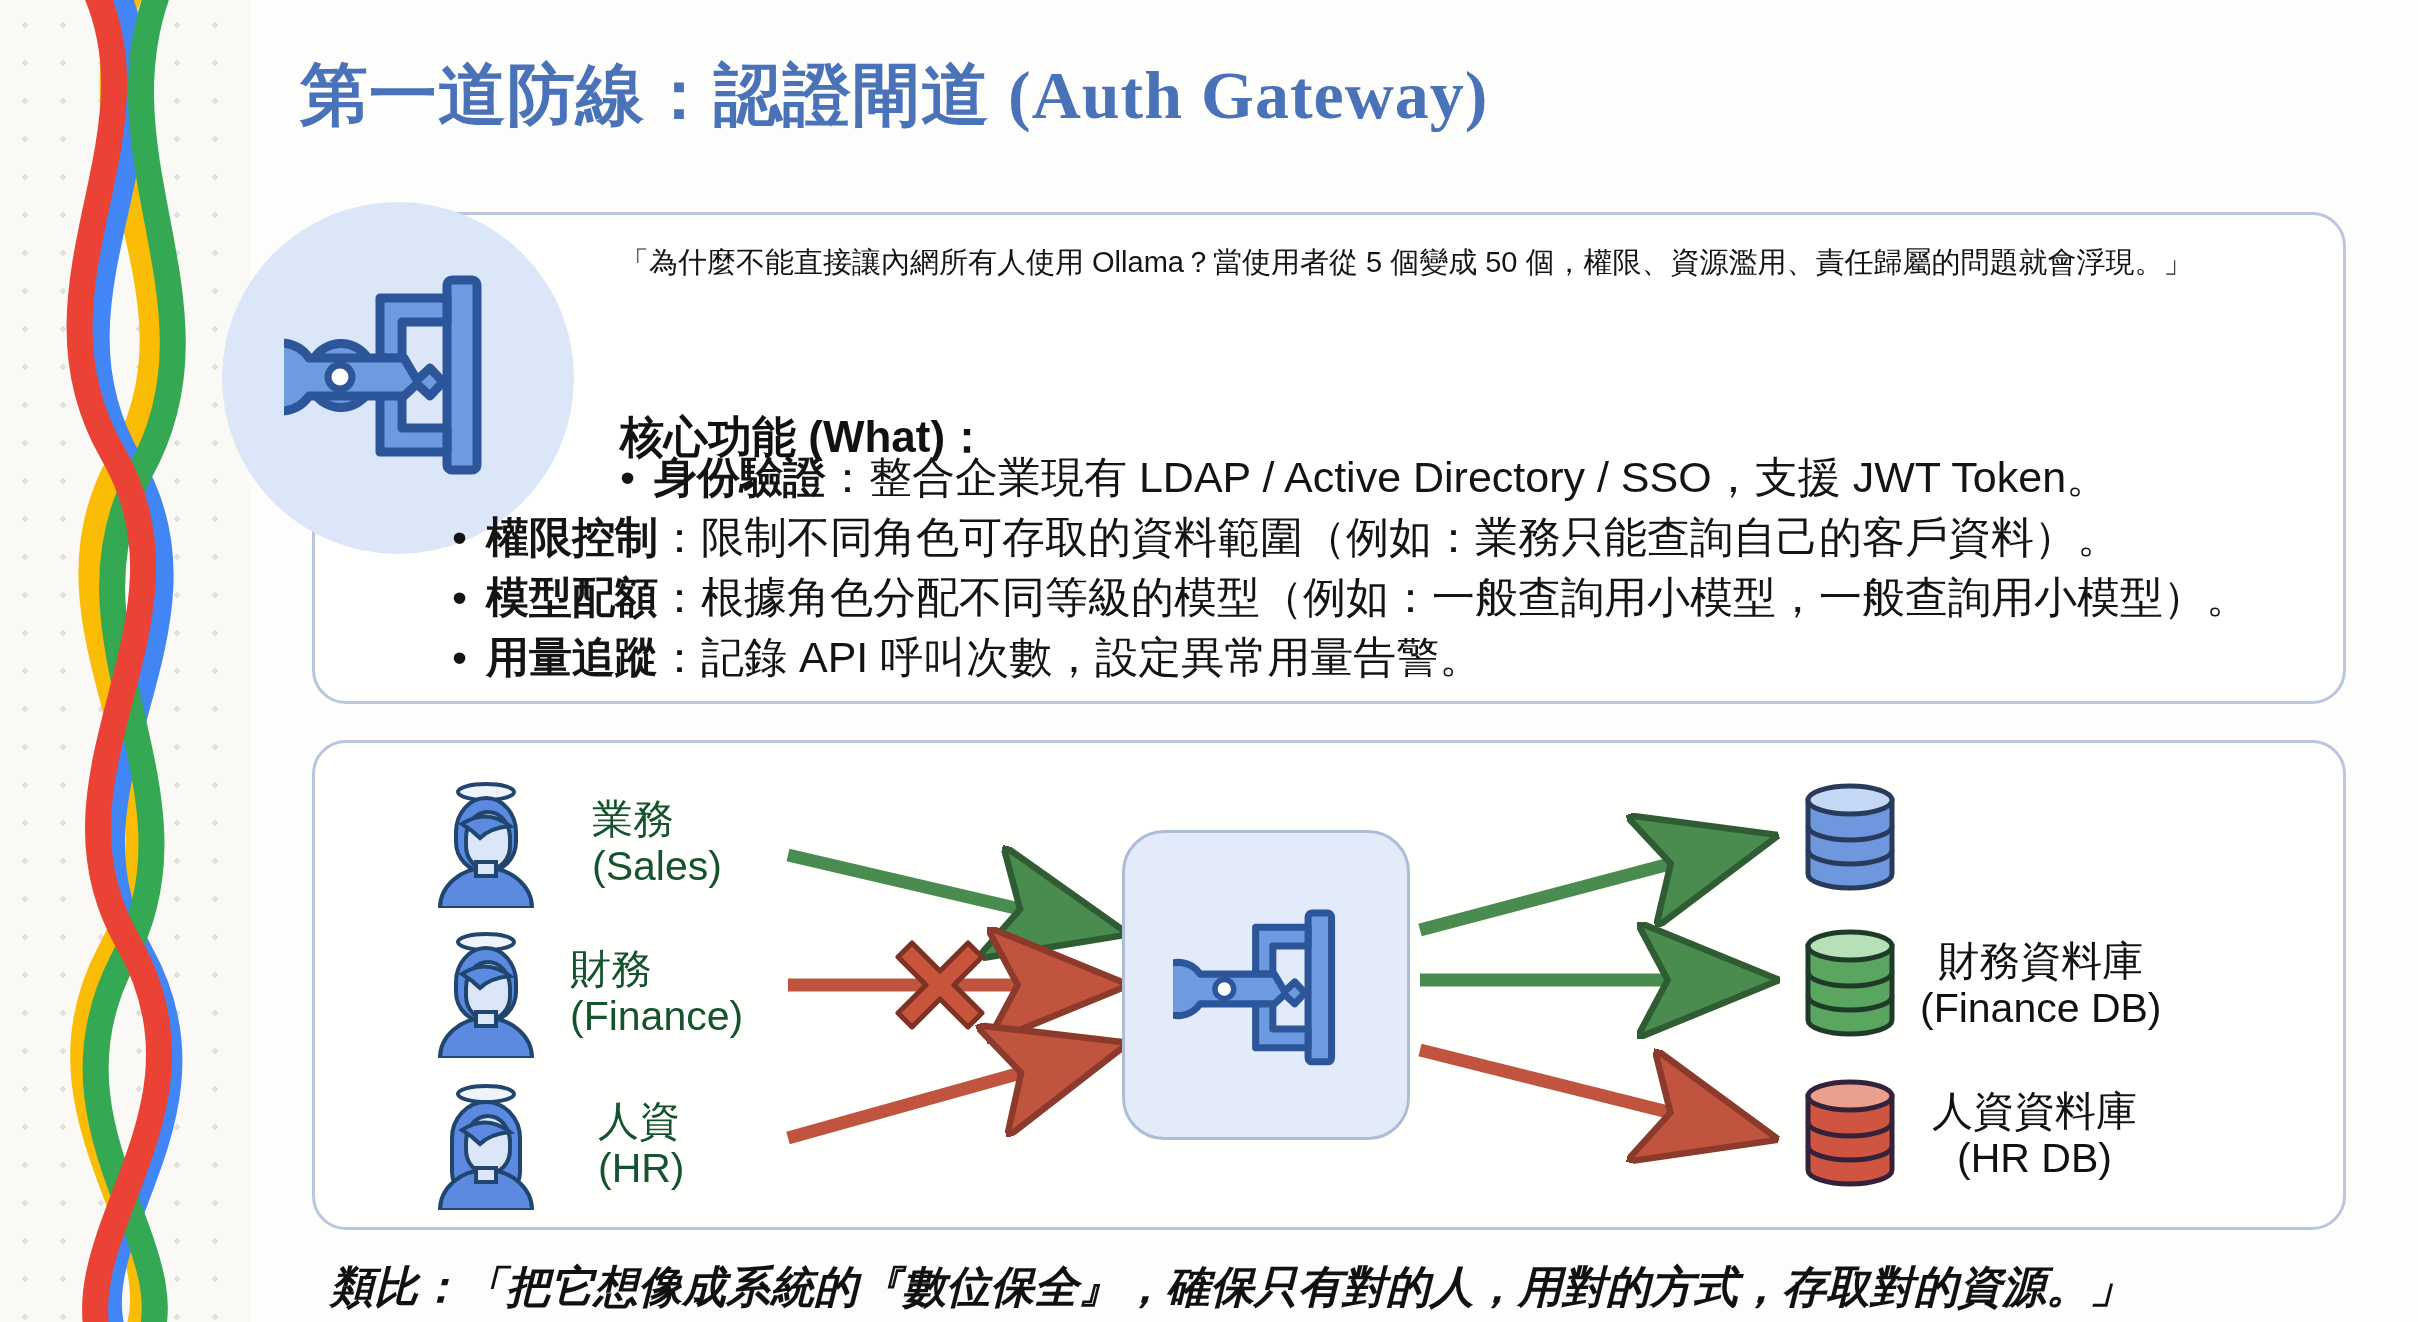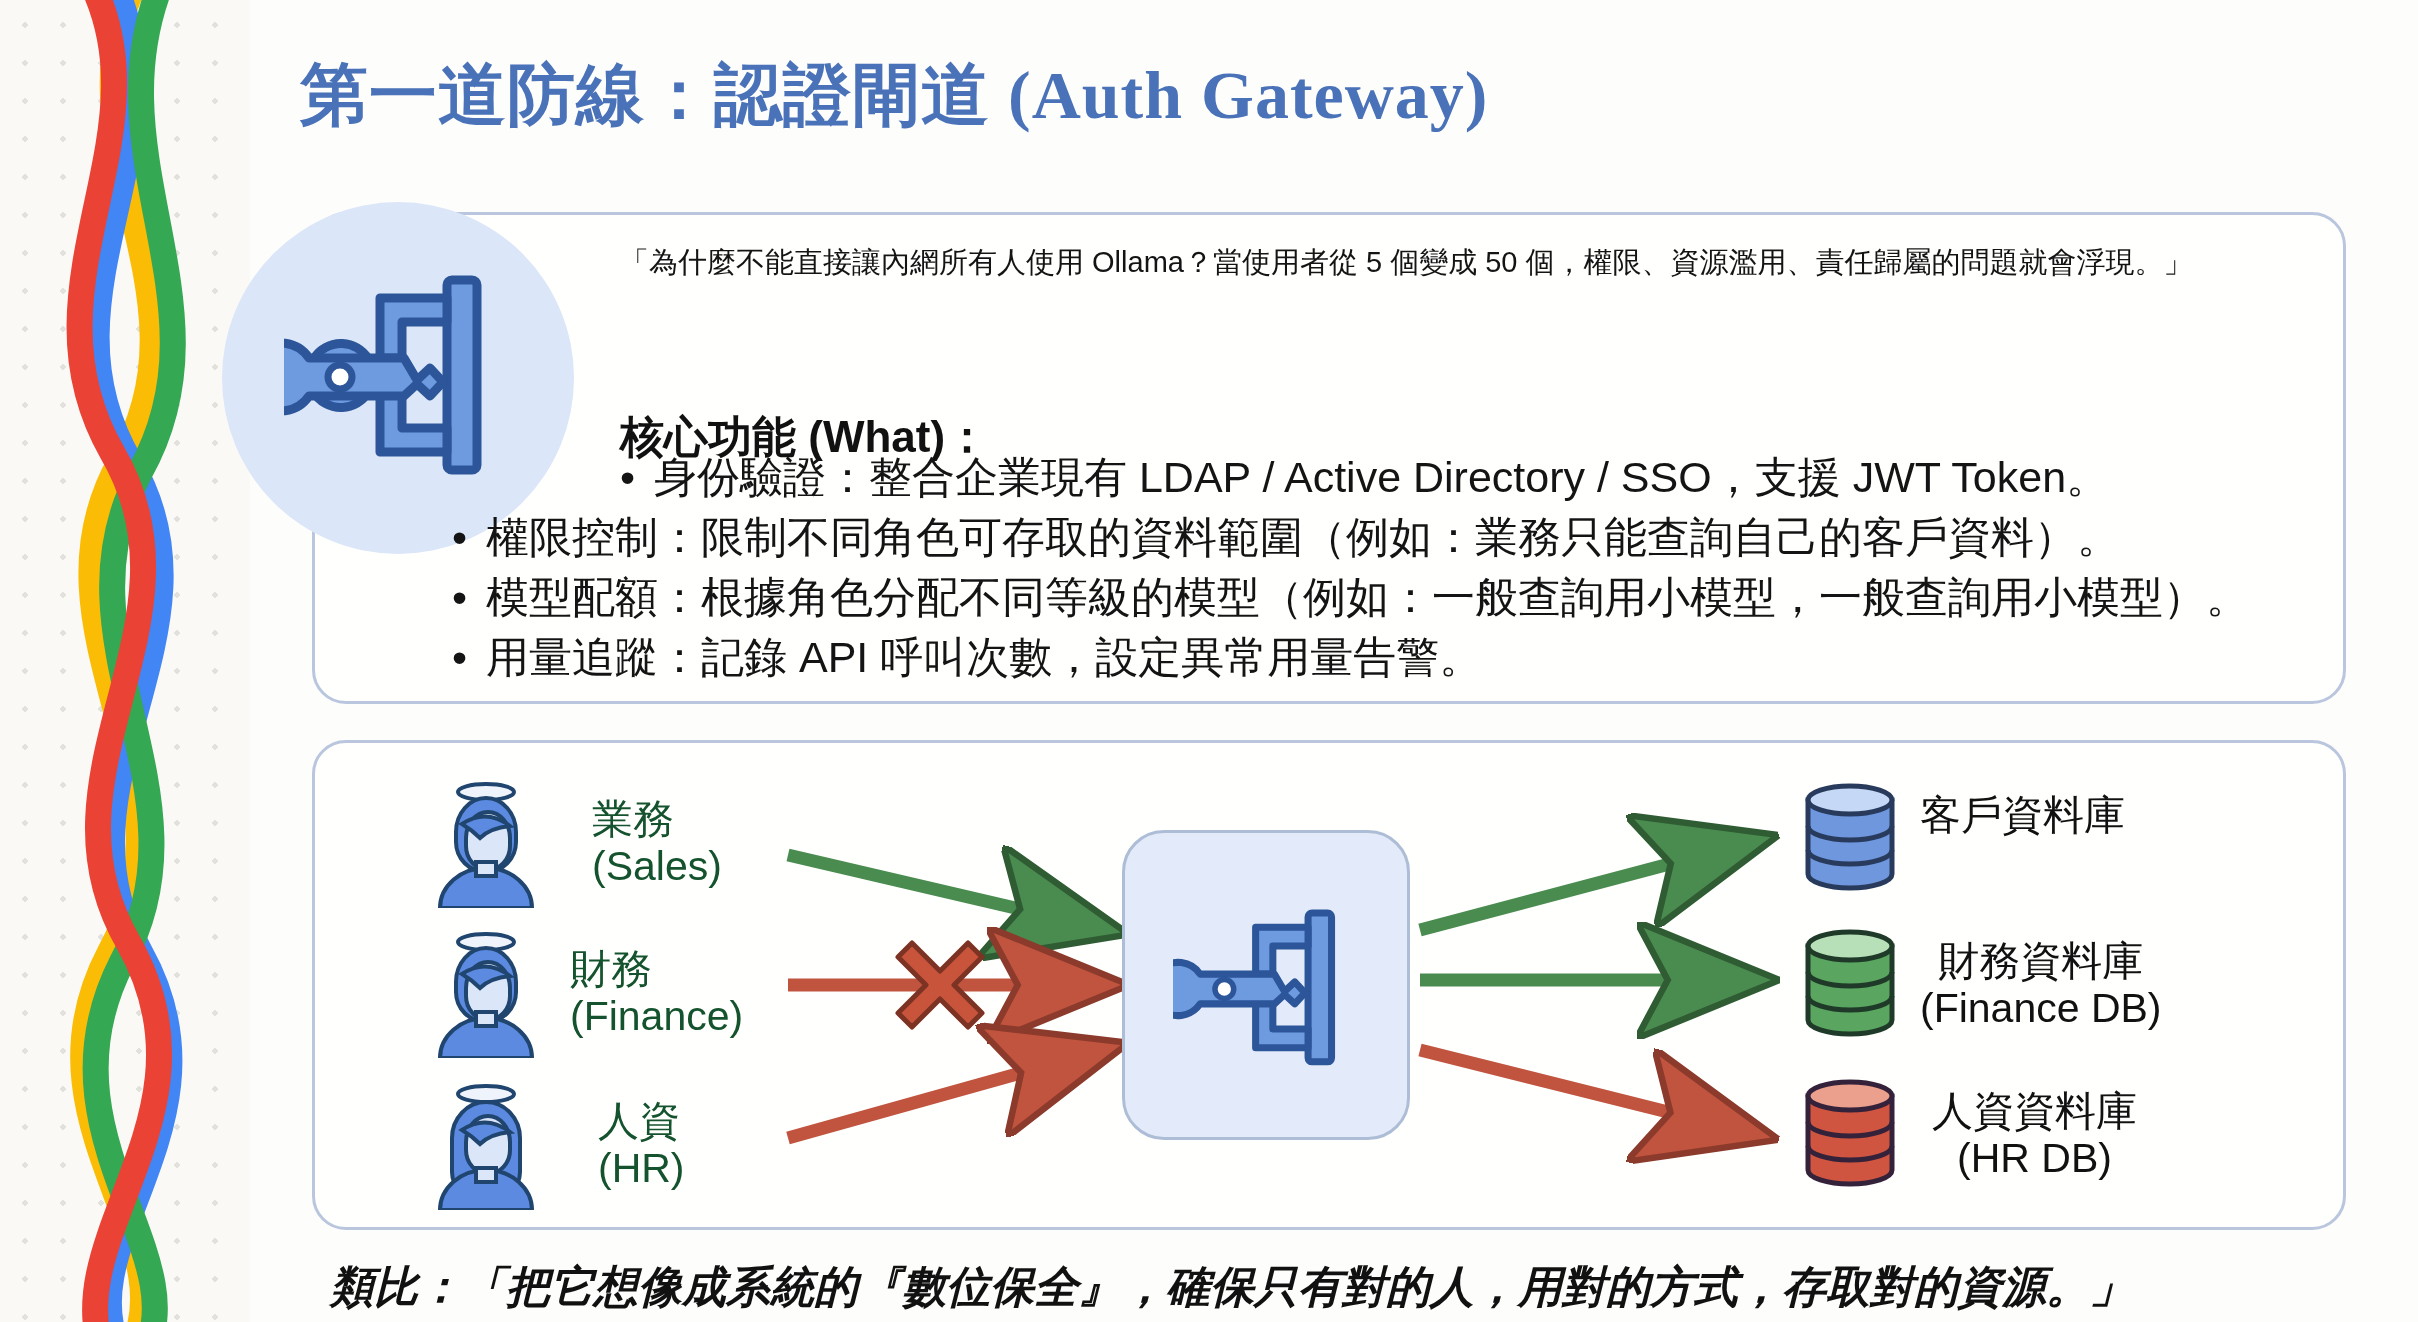--- a/index.html
+++ b/index.html
@@ -59,21 +59,21 @@
   #what-head {
     position: absolute; left: 620px; top: 408px;
     font-size: 44px; font-weight: bold; color: #111;
   }
   .bullet {
     position: absolute;
     font-size: 43px; line-height: 1.2; color: #141414;
     white-space: nowrap;
   }
   .bullet .dot { display: inline-block; width: 34px; }
-  .bullet b { font-weight: normal; }
+  .bullet b { font-weight: bold; }
   #b1 { left: 620px; top: 452px; }
   #b2 { left: 452px; top: 512px; }
   #b3 { left: 452px; top: 572px; }
   #b4 { left: 452px; top: 632px; }
 
   
   .person { position: absolute; width: 108px; height: 128px; }
   .role-label {
     position: absolute; font-size: 41px; line-height: 1.15;
     color: #14532d; text-align: left; white-space: nowrap;
@@ -221,21 +221,20 @@
   </svg>
 </div>
 
 <svg class="db" style="left:1802px; top:782px;" viewBox="0 0 96 110">
   <path d="M6,18 v74 a42,14 0 0 0 84,0 v-74 Z" fill="#6e97de" stroke="#283b5c" stroke-width="5"></path>
   <ellipse cx="48" cy="18" rx="42" ry="14" fill="#c5d8f5" stroke="#283b5c" stroke-width="5"></ellipse>
   <path d="M6,44 a42,14 0 0 0 84,0" fill="none" stroke="#283b5c" stroke-width="5"></path>
   <path d="M6,68 a42,14 0 0 0 84,0" fill="none" stroke="#283b5c" stroke-width="5"></path>
 </svg>
 <div class="db-label" style="left:1920px; top:792px;">
-  <div>客戶資料庫</div>
 </div>
 
 <svg class="db" style="left:1802px; top:928px;" viewBox="0 0 96 110">
   <path d="M6,18 v74 a42,14 0 0 0 84,0 v-74 Z" fill="#5aa560" stroke="#1f3a28" stroke-width="5"></path>
   <ellipse cx="48" cy="18" rx="42" ry="14" fill="#b8e0b8" stroke="#1f3a28" stroke-width="5"></ellipse>
   <path d="M6,44 a42,14 0 0 0 84,0" fill="none" stroke="#1f3a28" stroke-width="5"></path>
   <path d="M6,68 a42,14 0 0 0 84,0" fill="none" stroke="#1f3a28" stroke-width="5"></path>
 </svg>
 <div class="db-label" style="left:1920px; top:938px;">
   <div>財務資料庫</div>

